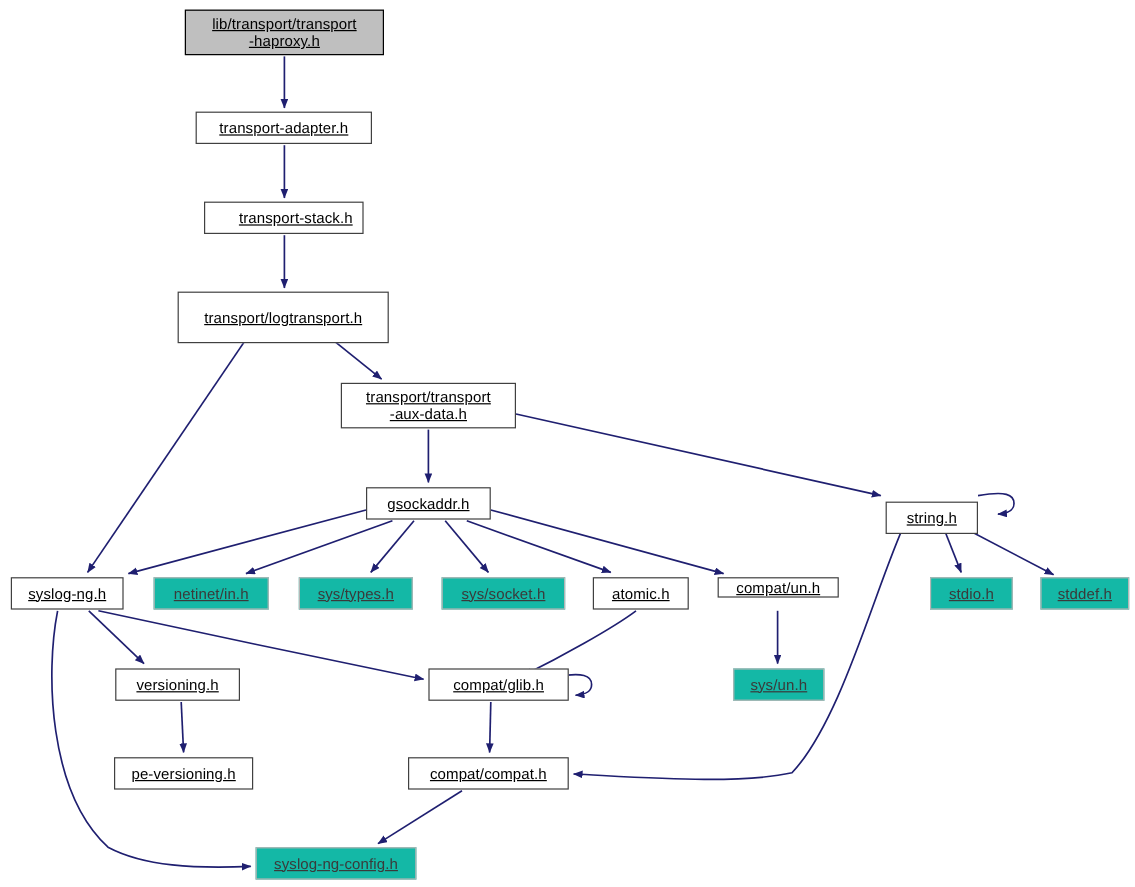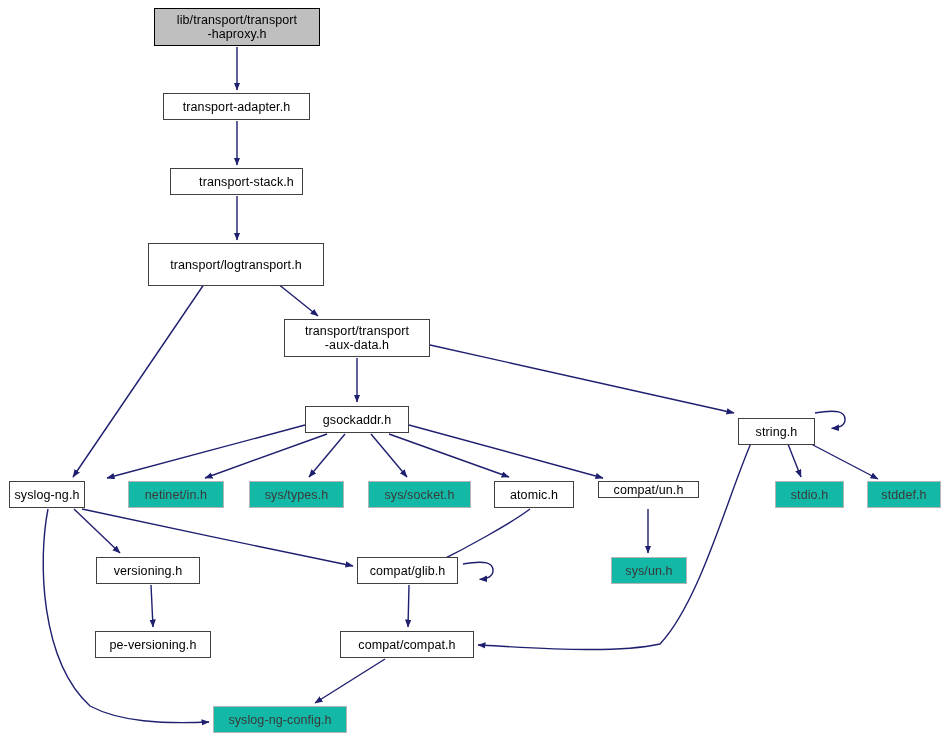--- a/index.html
+++ b/index.html
@@ -20,20 +20,21 @@
     box-sizing: border-box;
     display: flex;
     align-items: center;
     justify-content: center;
     text-align: center;
     font-size: 12.5px;
     line-height: 14px;
     color: #000000;
     white-space: pre;
     letter-spacing: 0.1px;
+    text-decoration: underline;
   }
   .node.solid {
     border: 1px solid #404040;
     background: #ffffff;
   }
   .node.faded {
     border: 1px solid #b5b5b5;
     background: #14b8a6;
     color: #3a3a3a;
   }
@@ -118,27 +119,27 @@
 
   <div class="node root" style="left:154px;top:8px;width:166px;height:38px;">lib/transport/transport
 -haproxy.h</div>
   <div class="node solid" style="left:163px;top:93px;width:147px;height:27px;">transport-adapter.h</div>
   <div class="node solid" style="left:170px;top:168px;width:133px;height:27px;padding-left:20px;">transport-stack.h</div>
   <div class="node solid" style="left:148px;top:243px;width:176px;height:43px;">transport/logtransport.h</div>
   <div class="node solid" style="left:284px;top:319px;width:146px;height:38px;">transport/transport
 -aux-data.h</div>
   <div class="node solid" style="left:305px;top:406px;width:104px;height:27px;">gsockaddr.h</div>
   <div class="node solid" style="left:738px;top:406px;width:77px;height:27px;margin-top:12px;">string.h</div>
-  <div class="node solid" style="left:9px;top:481px;width:76px;height:27px;">syslog-ng.h</div>
+  <div class="node solid" style="left:9px;top:481px;width:94px;height:27px;">syslog-ng.h</div>
   <div class="node faded" style="left:128px;top:481px;width:96px;height:27px;">netinet/in.h</div>
   <div class="node faded" style="left:249px;top:481px;width:95px;height:27px;">sys/types.h</div>
   <div class="node faded" style="left:368px;top:481px;width:103px;height:27px;">sys/socket.h</div>
   <div class="node solid" style="left:494px;top:481px;width:80px;height:27px;">atomic.h</div>
   <div class="node solid" style="left:598px;top:481px;width:101px;height:17px;">compat/un.h</div>
   <div class="node faded" style="left:775px;top:481px;width:69px;height:27px;">stdio.h</div>
   <div class="node faded" style="left:867px;top:481px;width:74px;height:27px;">stddef.h</div>
   <div class="node solid" style="left:96px;top:557px;width:104px;height:27px;">versioning.h</div>
-  <div class="node solid" style="left:357px;top:557px;width:101px;height:27px;">compat/glib.h</div>
+  <div class="node solid" style="left:357px;top:557px;width:117px;height:27px;">compat/glib.h</div>
   <div class="node faded" style="left:611px;top:557px;width:76px;height:27px;">sys/un.h</div>
   <div class="node solid" style="left:95px;top:631px;width:116px;height:27px;">pe-versioning.h</div>
   <div class="node solid" style="left:340px;top:631px;width:134px;height:27px;">compat/compat.h</div>
   <div class="node faded" style="left:213px;top:706px;width:134px;height:27px;">syslog-ng-config.h</div>
 </div>
 
 </body></html>

